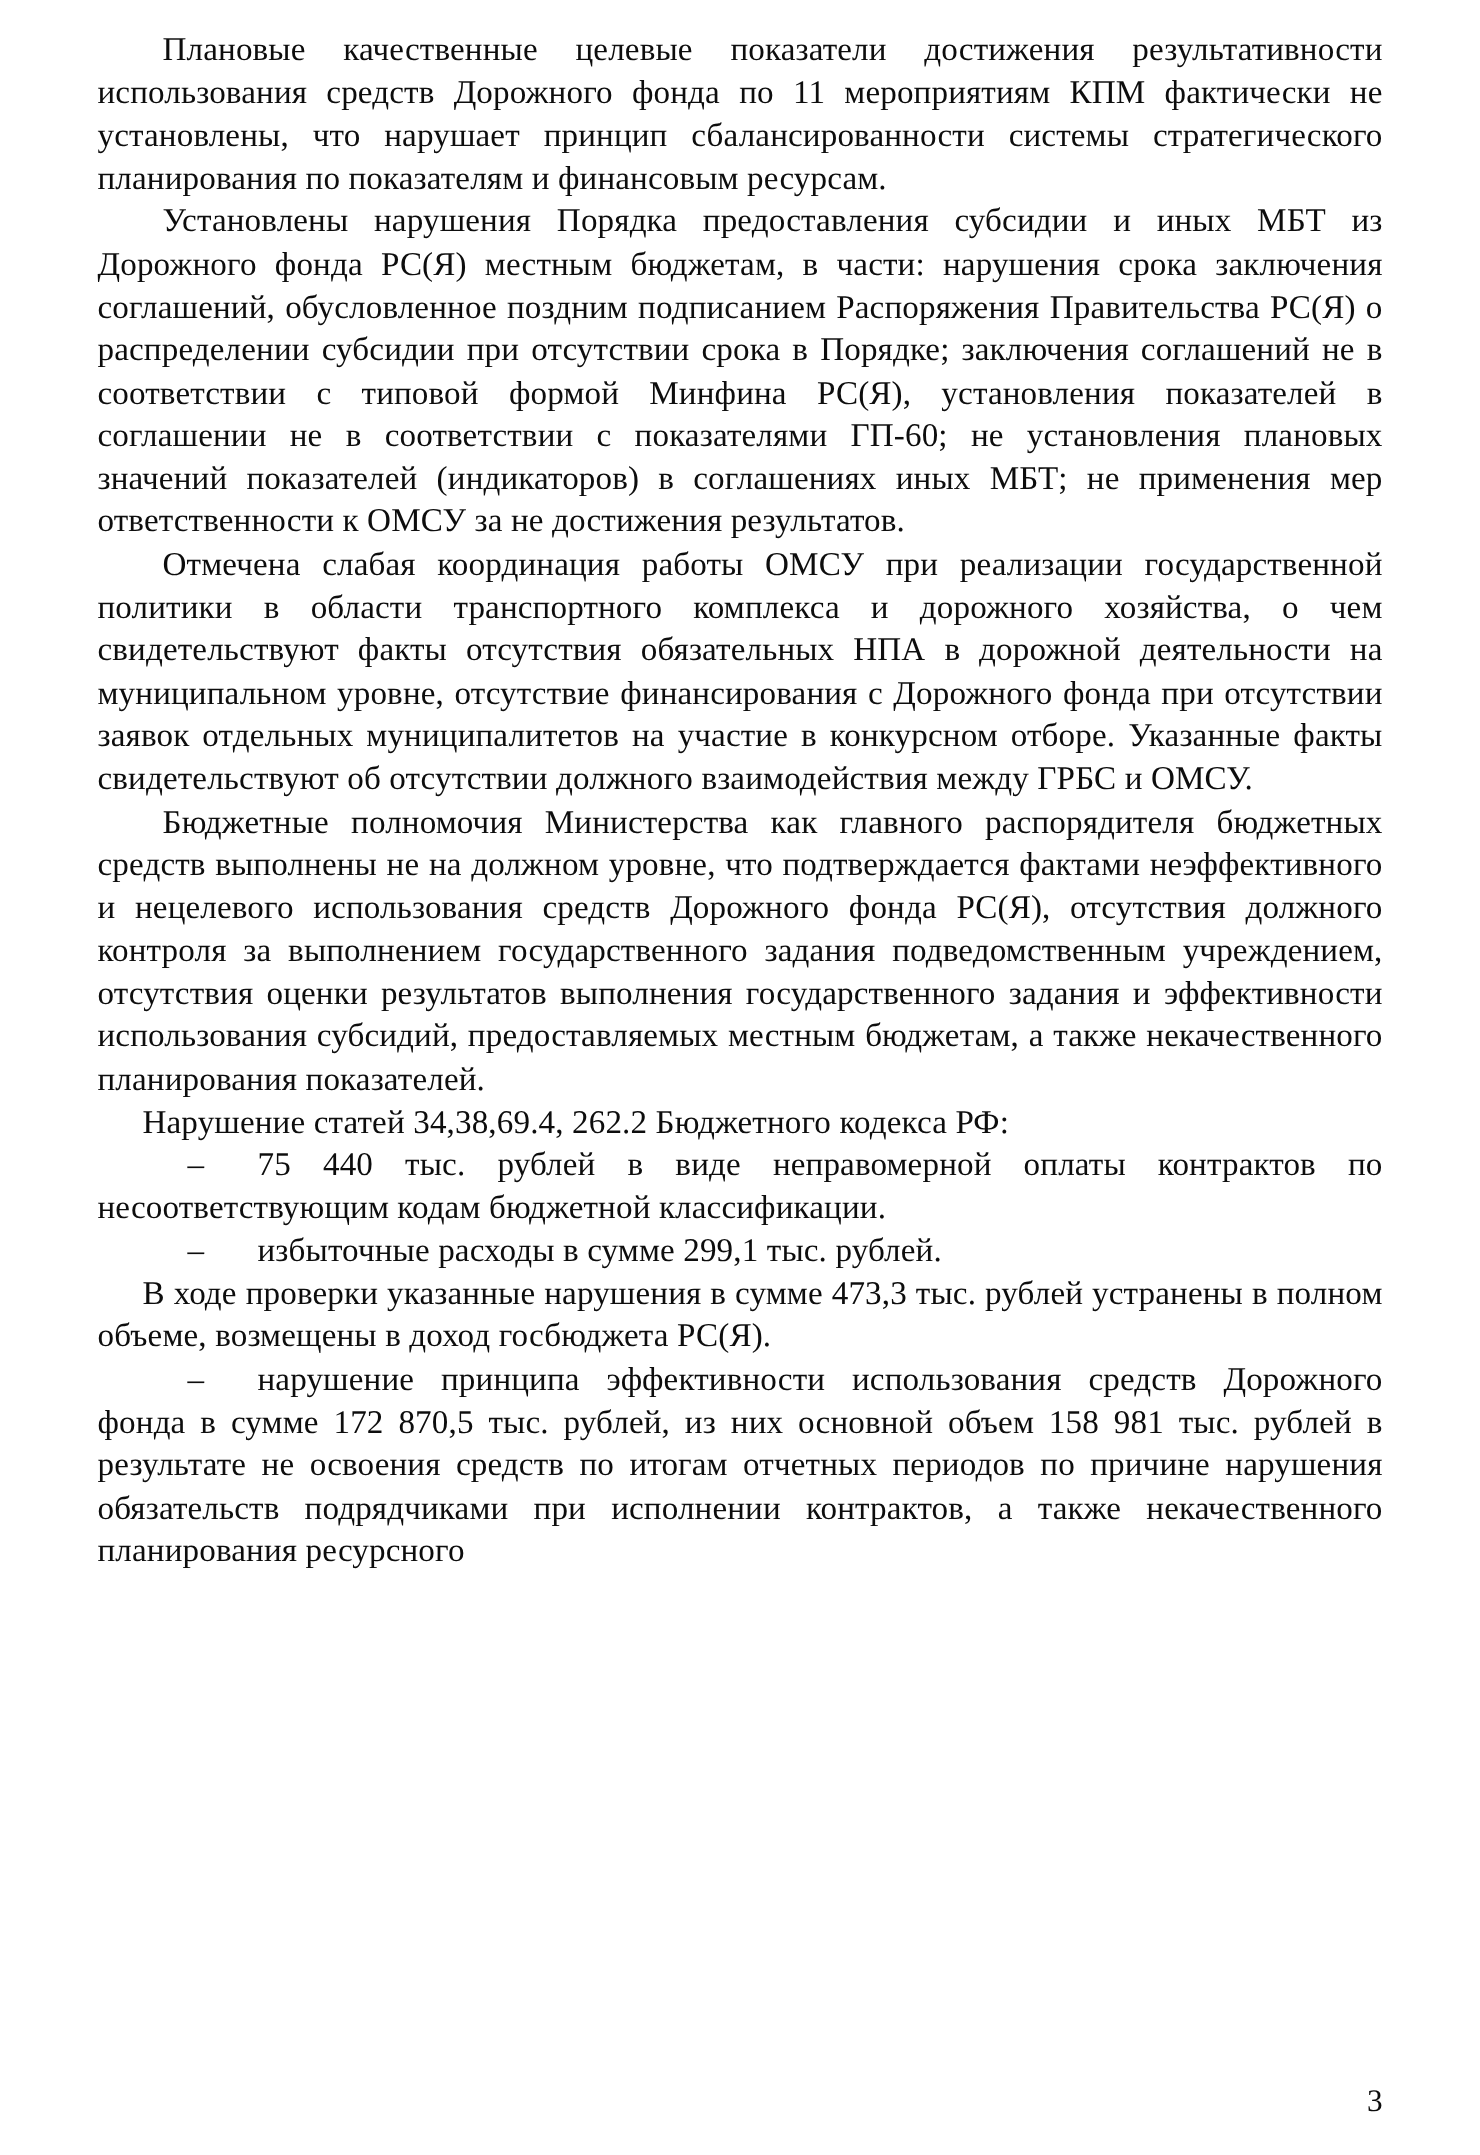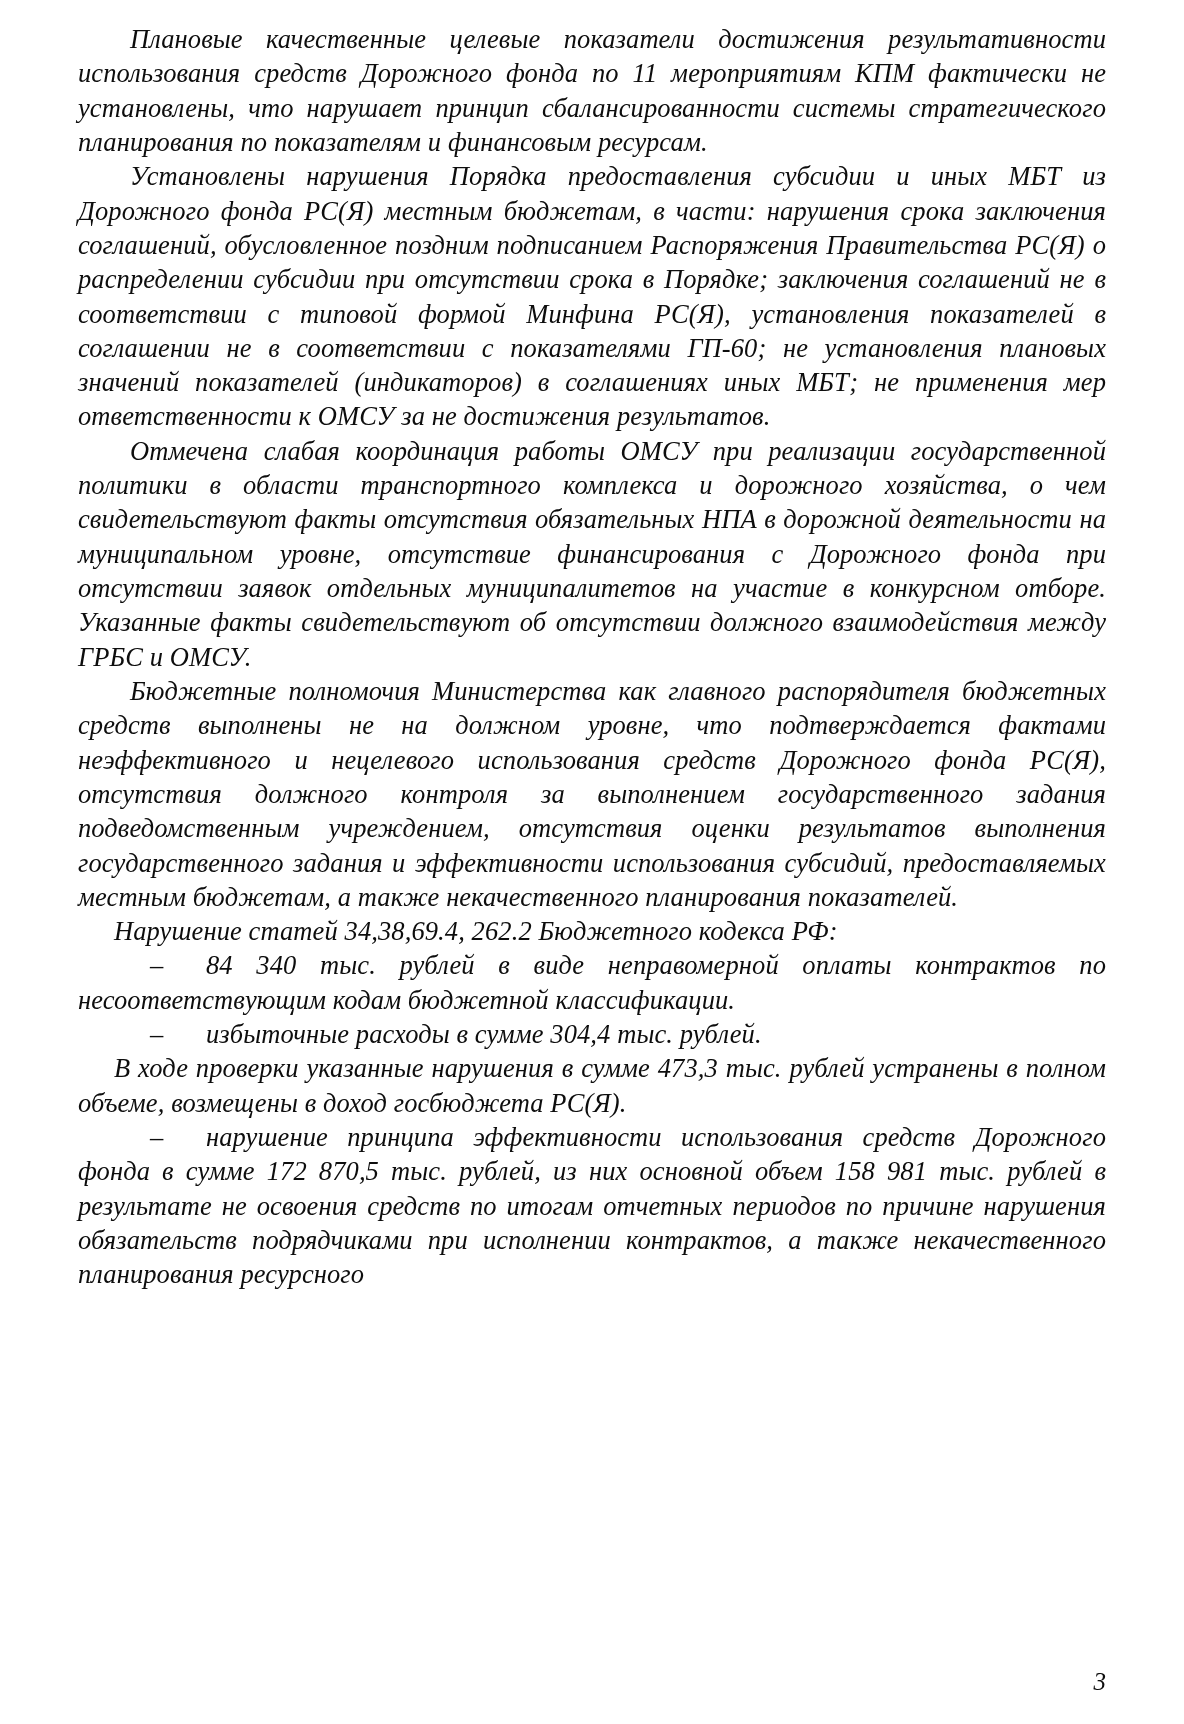--- a/index.html
+++ b/index.html
@@ -12,21 +12,20 @@
     height: 1724px;
     font-family: "Liberation Serif", "DejaVu Serif", serif;
     color: #0d0d0d;
   }
   .page {
     position: relative;
     width: 1184px;
     height: 1724px;
     box-sizing: border-box;
     padding: 22px 78px 0 78px;
-    font-style: italic;
   }
   .doc-body {
     font-size: 26.5px;
     line-height: 1.295;
     text-align: justify;
     text-justify: inter-word;
     letter-spacing: 0.1px;
   }
   p {
     margin: 0;
@@ -56,25 +55,25 @@
 <div class="page">
   <div class="doc-body">
 
     <p class="indent">Плановые качественные целевые показатели достижения результативности использования средств Дорожного фонда по 11 мероприятиям КПМ фактически не установлены, что нарушает принцип сбалансированности системы стратегического планирования по показателям и финансовым ресурсам.</p>
     <p class="indent">Установлены нарушения Порядка предоставления субсидии и иных МБТ из Дорожного фонда РС(Я) местным бюджетам,  в части: нарушения срока заключения соглашений, обусловленное поздним подписанием Распоряжения Правительства РС(Я) о распределении субсидии при отсутствии срока в Порядке; заключения соглашений не в соответствии с типовой формой Минфина РС(Я), установления показателей в соглашении не в соответствии с показателями ГП-60; не установления плановых значений показателей (индикаторов) в соглашениях иных МБТ; не применения мер ответственности к ОМСУ  за не достижения результатов.</p>
     <p class="indent">Отмечена слабая координация работы ОМСУ при реализации государственной политики в области транспортного комплекса и дорожного хозяйства, о чем свидетельствуют факты отсутствия обязательных НПА в дорожной деятельности на муниципальном уровне, отсутствие финансирования с Дорожного фонда при отсутствии заявок отдельных муниципалитетов на участие в конкурсном отборе. Указанные факты свидетельствуют об отсутствии должного взаимодействия между ГРБС и ОМСУ.</p>
     <p class="indent">Бюджетные полномочия Министерства как главного распорядителя бюджетных средств выполнены не на должном уровне, что подтверждается фактами неэффективного и нецелевого использования средств Дорожного фонда РС(Я), отсутствия должного контроля за выполнением государственного задания подведомственным учреждением, отсутствия оценки результатов выполнения государственного задания и эффективности использования субсидий, предоставляемых местным бюджетам, а также некачественного планирования показателей.</p>
     <p class="noindent">Нарушение  статей 34,38,69.4, 262.2 Бюджетного кодекса РФ:</p>
 
     <p class="dash">
-      <span class="dash-mark">–</span><span>84 340 тыс. рублей в виде неправомерной оплаты контрактов по несоответствующим кодам бюджетной классификации.</span>
+      <span class="dash-mark">–</span><span>75 440 тыс. рублей в виде неправомерной оплаты контрактов по несоответствующим кодам бюджетной классификации.</span>
     </p>
 
     <p class="dash">
-      <span class="dash-mark">–</span><span>избыточные расходы в сумме  304,4 тыс. рублей.</span>
+      <span class="dash-mark">–</span><span>избыточные расходы в сумме  299,1 тыс. рублей.</span>
     </p>
 
     <p class="noindent">В ходе проверки указанные нарушения в сумме 473,3 тыс. рублей устранены в полном объеме,  возмещены в доход  госбюджета РС(Я).</p>
 
     <p class="dash">
       <span class="dash-mark">–</span><span>нарушение принципа эффективности использования средств Дорожного фонда в сумме 172 870,5 тыс. рублей, из них основной объем 158 981 тыс. рублей в результате не освоения средств  по итогам отчетных периодов по причине нарушения обязательств подрядчиками при исполнении контрактов, а также некачественного планирования ресурсного</span>
     </p>
 
   </div>
 

